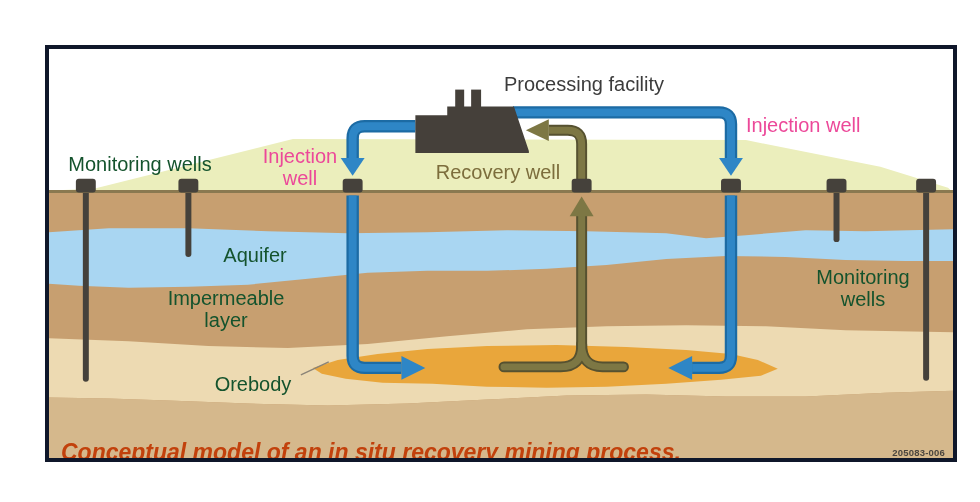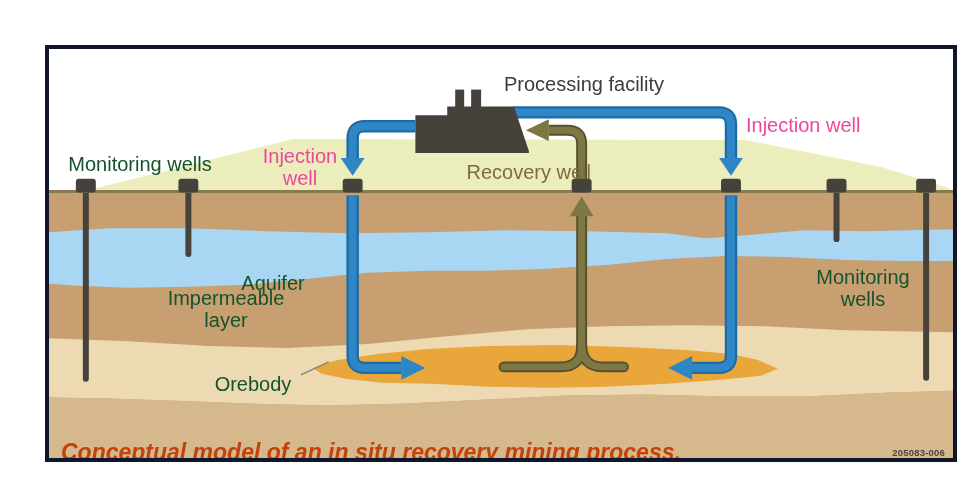--- a/index.html
+++ b/index.html
@@ -128,27 +128,27 @@
 
     <line x1="253" y1="329" x2="281" y2="316" stroke-width="1.5" stroke="#8b8478"></line>
   </svg>
 
   <div class="lbl gray nowrap" style="left:435px;top:25px;width:200px;">Processing facility</div>
 
   <div class="lbl blue" style="left:206px;top:97px;width:90px;">Injection well</div>
 
   <div class="lbl blue nowrap" style="left:697px;top:66px;">Injection well</div>
 
-  <div class="lbl olive nowrap" style="left:394px;top:113px;width:148px;text-align:right;">Recovery well</div>
+  <div class="lbl olive nowrap" style="left:375px;top:113px;width:148px;">Recovery well</div>
 
   <div class="lbl nowrap" style="left:6px;top:105px;width:170px;">Monitoring wells</div>
 
   <div class="lbl" style="left:752px;top:218px;width:124px;">Monitoring wells</div>
 
-  <div class="lbl nowrap" style="left:184px;top:196px;width:80px;margin-top:28px;">Aquifer</div>
+  <div class="lbl nowrap" style="left:166px;top:196px;width:80px;">Aquifer</div>
 
   <div class="lbl nowrap" style="left:158px;top:325px;width:92px;">Orebody</div>
 
   <div class="lbl" style="left:97px;top:239px;width:160px;">Impermeable layer</div>
 
   <div class="caption">Conceptual model of an in situ recovery mining process.</div>
 
   <div class="figid">205083-006</div>
 </div>
 

